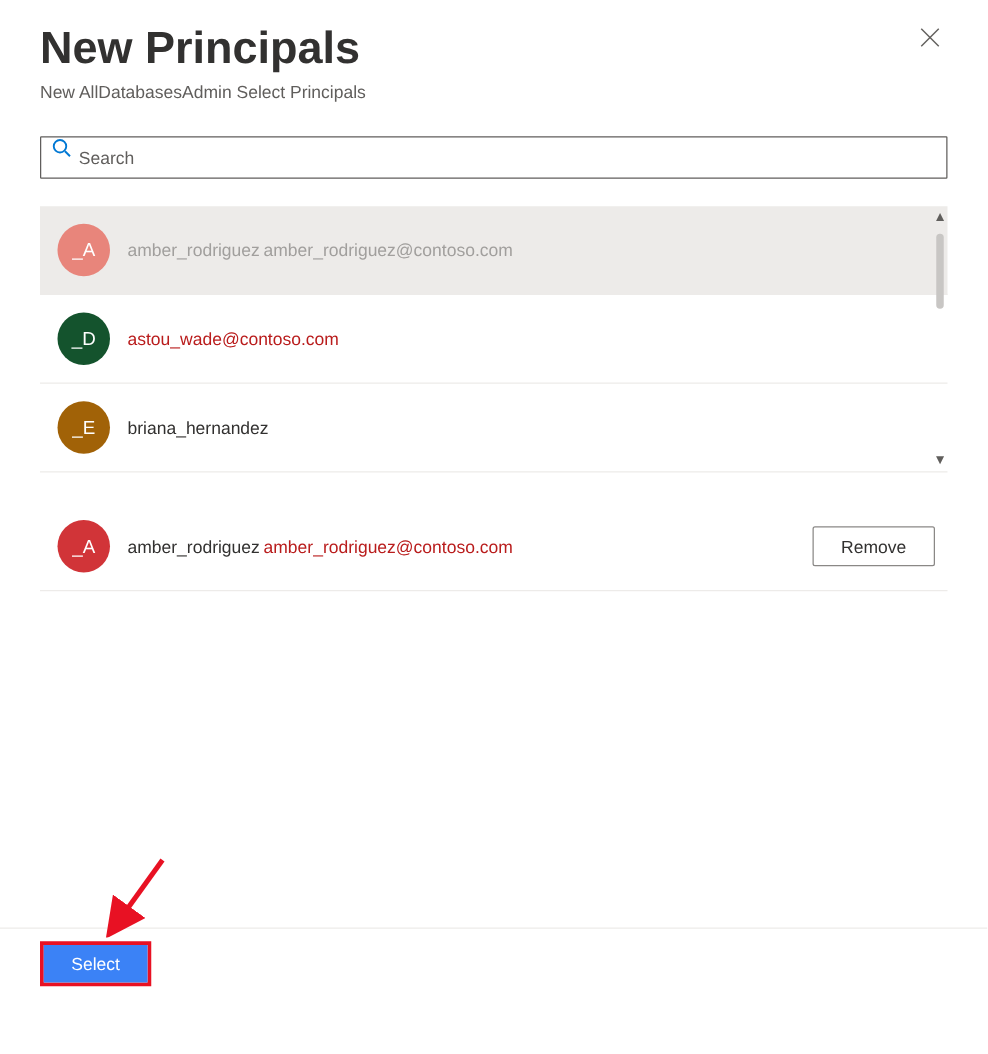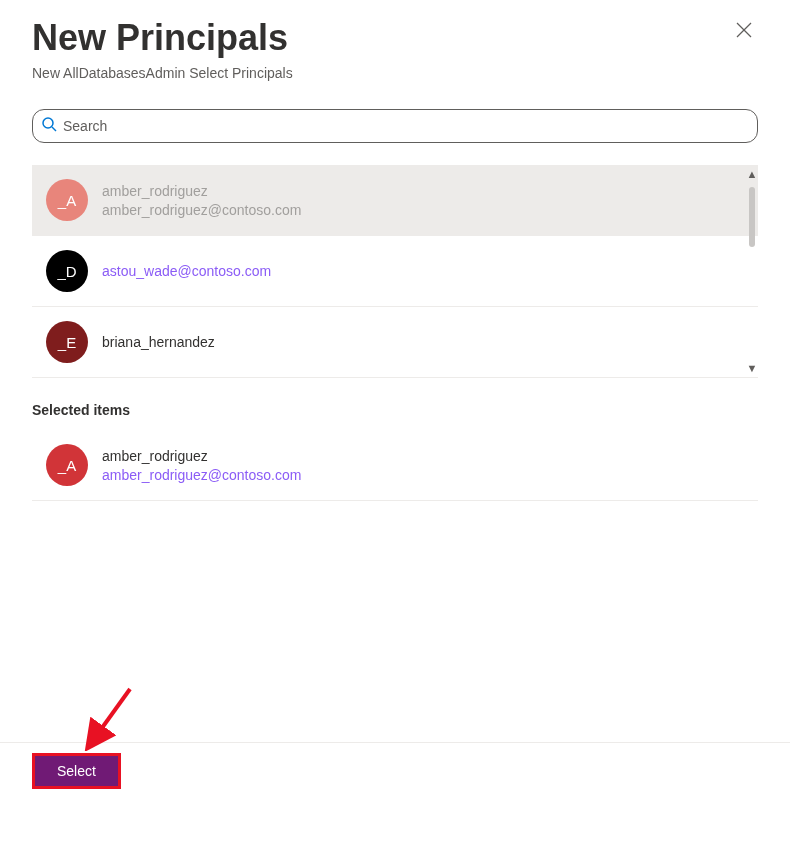--- a/index.html
+++ b/index.html
@@ -43,23 +43,22 @@
       line-height: 1;
     }
     .close-btn svg {
       width: 16px;
       height: 16px;
       stroke: #605e5c;
       stroke-width: 1.2;
     }
     .search-wrap {
       border: 1px solid #605e5c;
-      border-radius: 12px;
-      display: flex;
-      align-items: center;
+      border-radius: 1px;
+      display: flex;
       height: 34px;
       padding: 0 8px;
       margin-bottom: 22px;
     }
     .search-icon svg {
       width: 16px;
       height: 16px;
       stroke: #0078d4;
       fill: none;
       stroke-width: 1.5;
@@ -106,35 +105,34 @@
       align-items: center;
       justify-content: center;
       color: #fff;
       font-size: 15px;
       font-weight: 400;
       flex-shrink: 0;
       margin-right: 14px;
     }
     .avatar-red { background: #d13438; }
     .avatar-coral { background: #e8857b; }
-    .avatar-blue { background: #000000; }
-    .avatar-pink { background: #7f1d1d; }
+    .avatar-blue { background: #14532d; }
+    .avatar-pink { background: #a16207; }
     .item-text {
       display: flex;
-      flex-direction: column;
       gap: 3px;
       flex: 1;
     }
     .item-name {
       font-size: 14px;
       color: #323130;
     }
     .item-email {
       font-size: 14px;
-      color: #8b5cf6;
+      color: #b91c1c;
     }
     .item-status {
       font-size: 14px;
       color: #a19f9d;
     }
     .scrollbar-track {
       position: absolute;
       right: 0;
       top: 4px;
       bottom: 4px;
@@ -191,21 +189,21 @@
       bottom: 44px;
       border-top: 1px solid #edebe9;
       padding: 10px 32px;
     }
     .select-btn-wrap {
       display: inline-block;
       border: 3px solid #e81123;
       padding: 0;
     }
     .select-btn {
-      background: #701a75;
+      background: #3b82f6;
       color: #fff;
       border: none;
       padding: 7px 22px;
       font-size: 14px;
       font-family: inherit;
       cursor: pointer;
       display: block;
     }
     .annotation-arrow {
       position: absolute;
@@ -272,28 +270,28 @@
         </div>
       </div>
     </div>
     <div class="scrollbar-track">
       <div class="scroll-arrow">▲</div>
       <div class="scroll-thumb"></div>
       <div class="scroll-arrow">▼</div>
     </div>
   </div>
 
-  <div class="section-heading">Selected items</div>
 
   <div class="selected-item">
     <div class="avatar avatar-red">_A</div>
     <div class="item-text">
       <div class="item-name">amber_rodriguez</div>
       <div class="item-email">amber_rodriguez@contoso.com</div>
     </div>
+    <button class="remove-btn">Remove</button>
   </div>
 </div>
 
 <div class="footer">
   <div class="select-btn-wrap">
     <button class="select-btn">Select</button>
   </div>
 </div>
 
 <div class="annotation-arrow">

